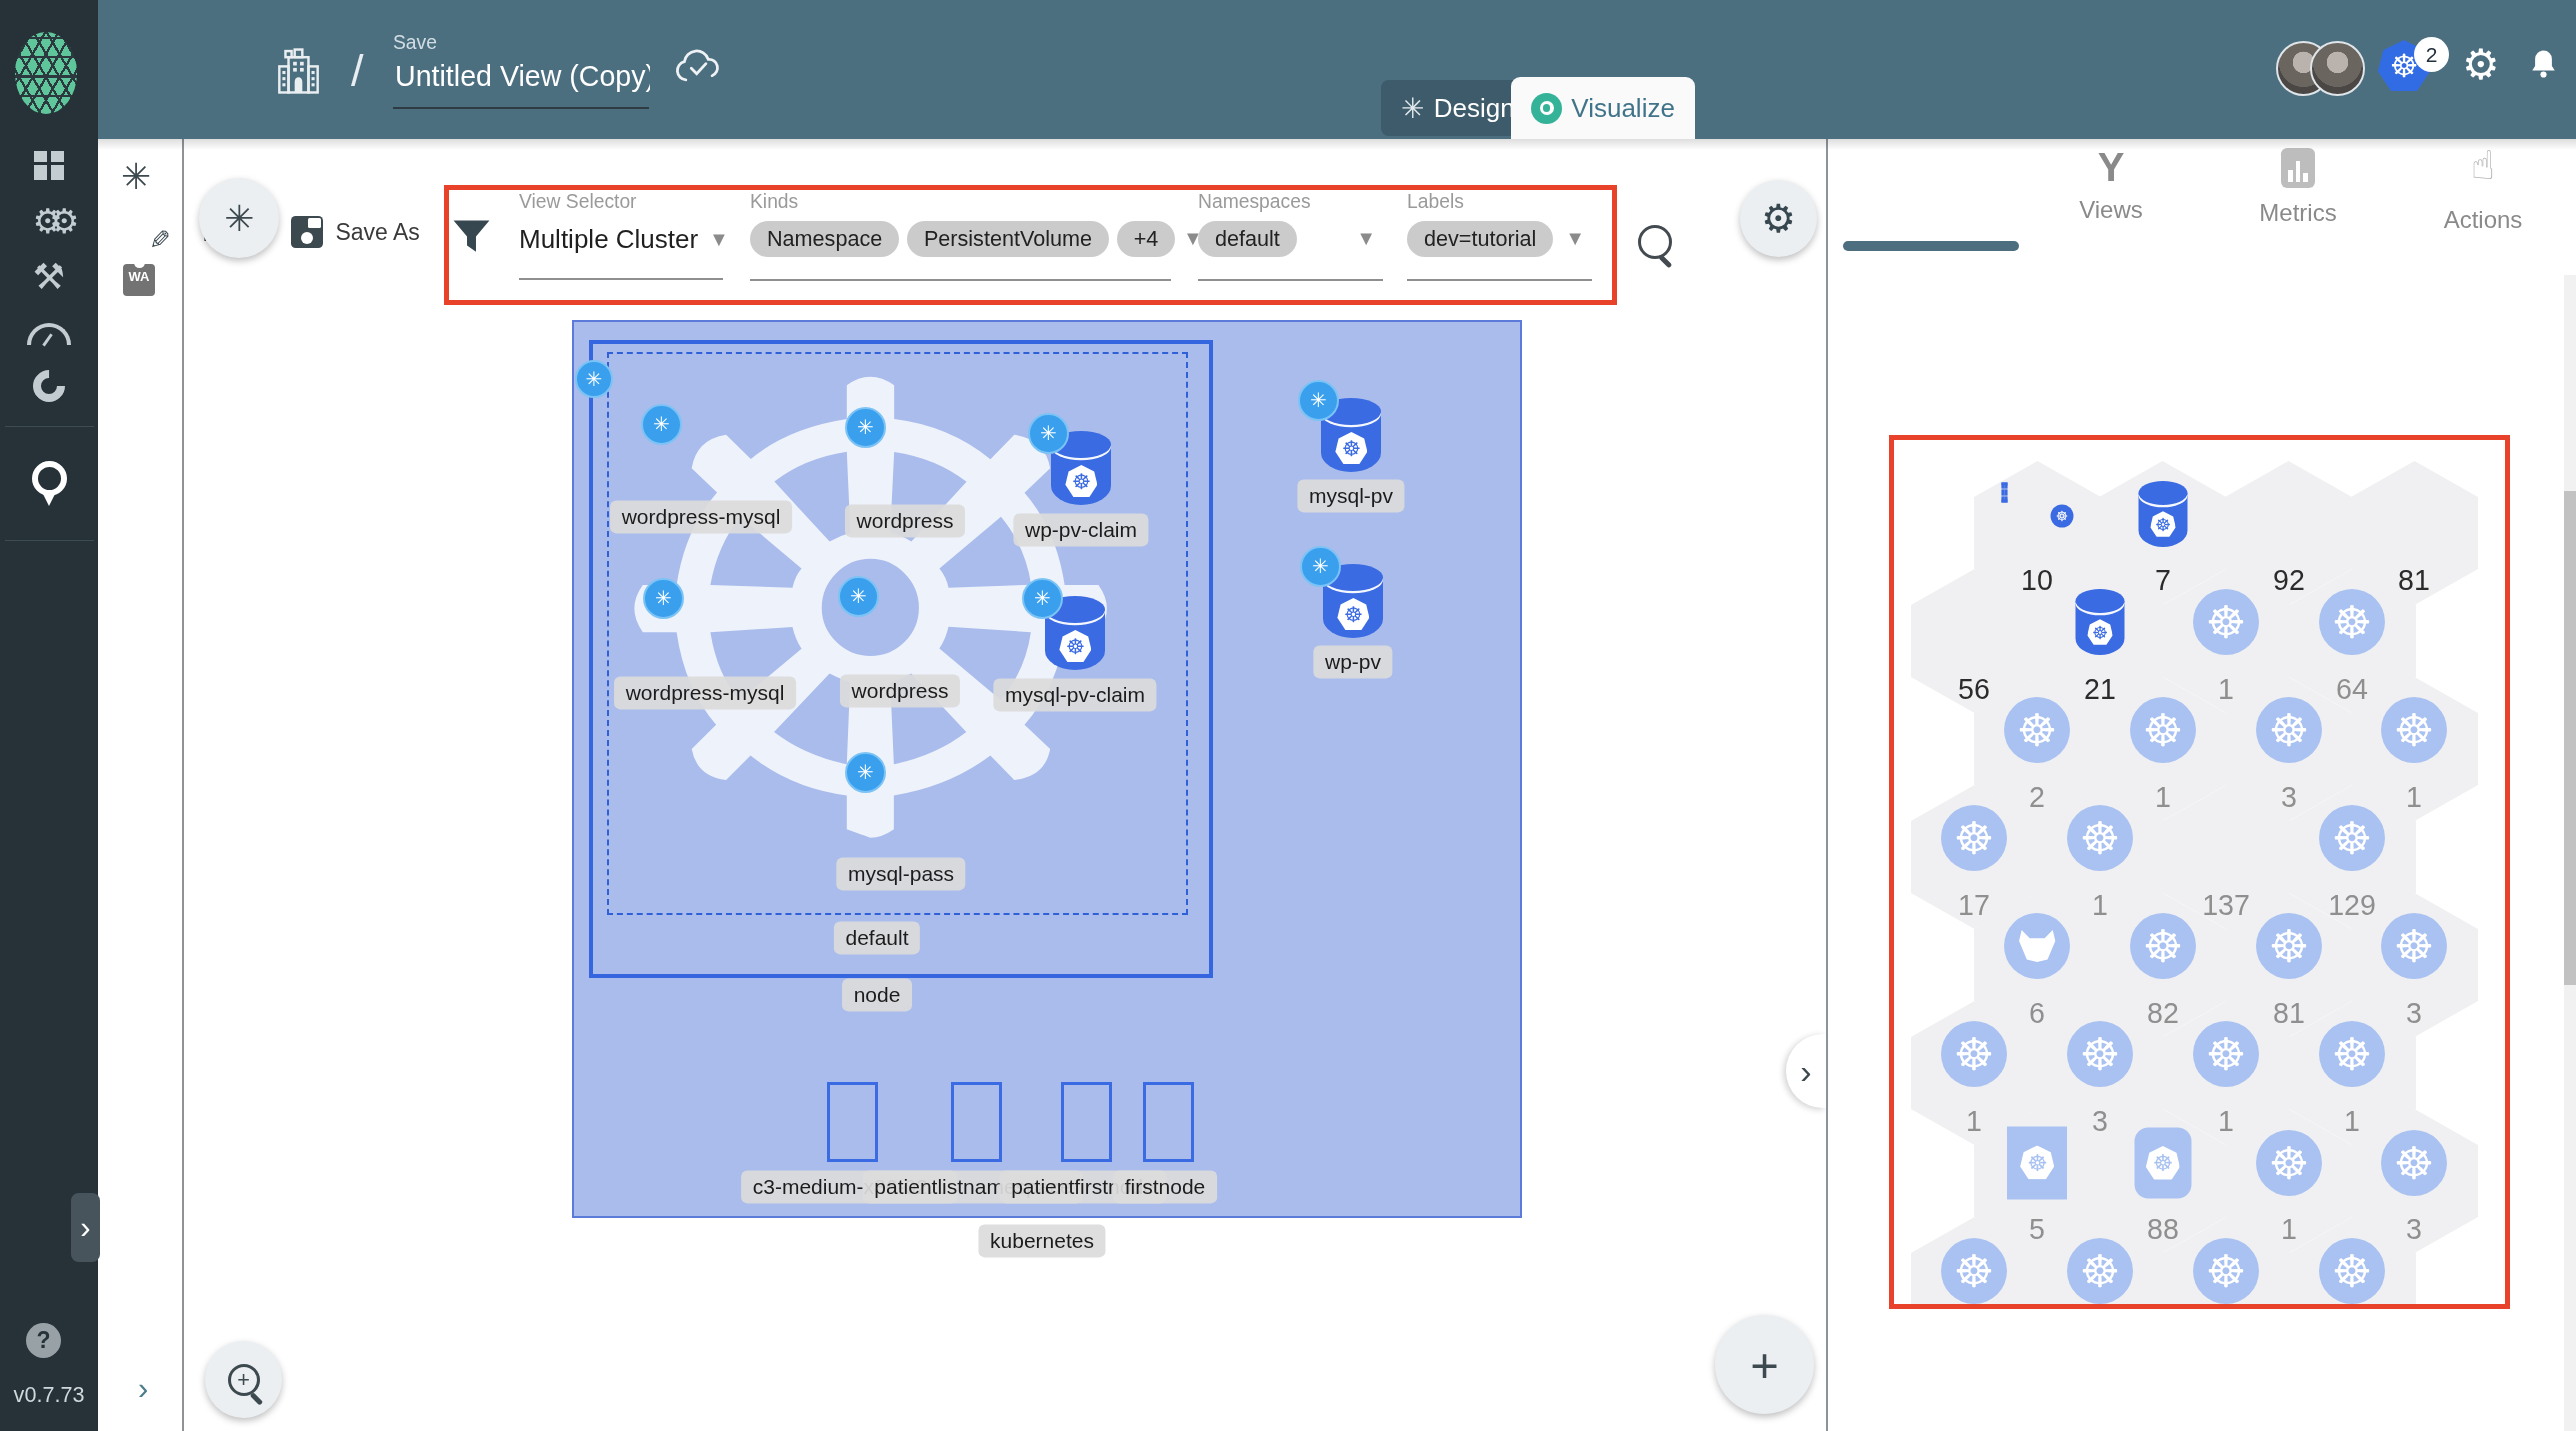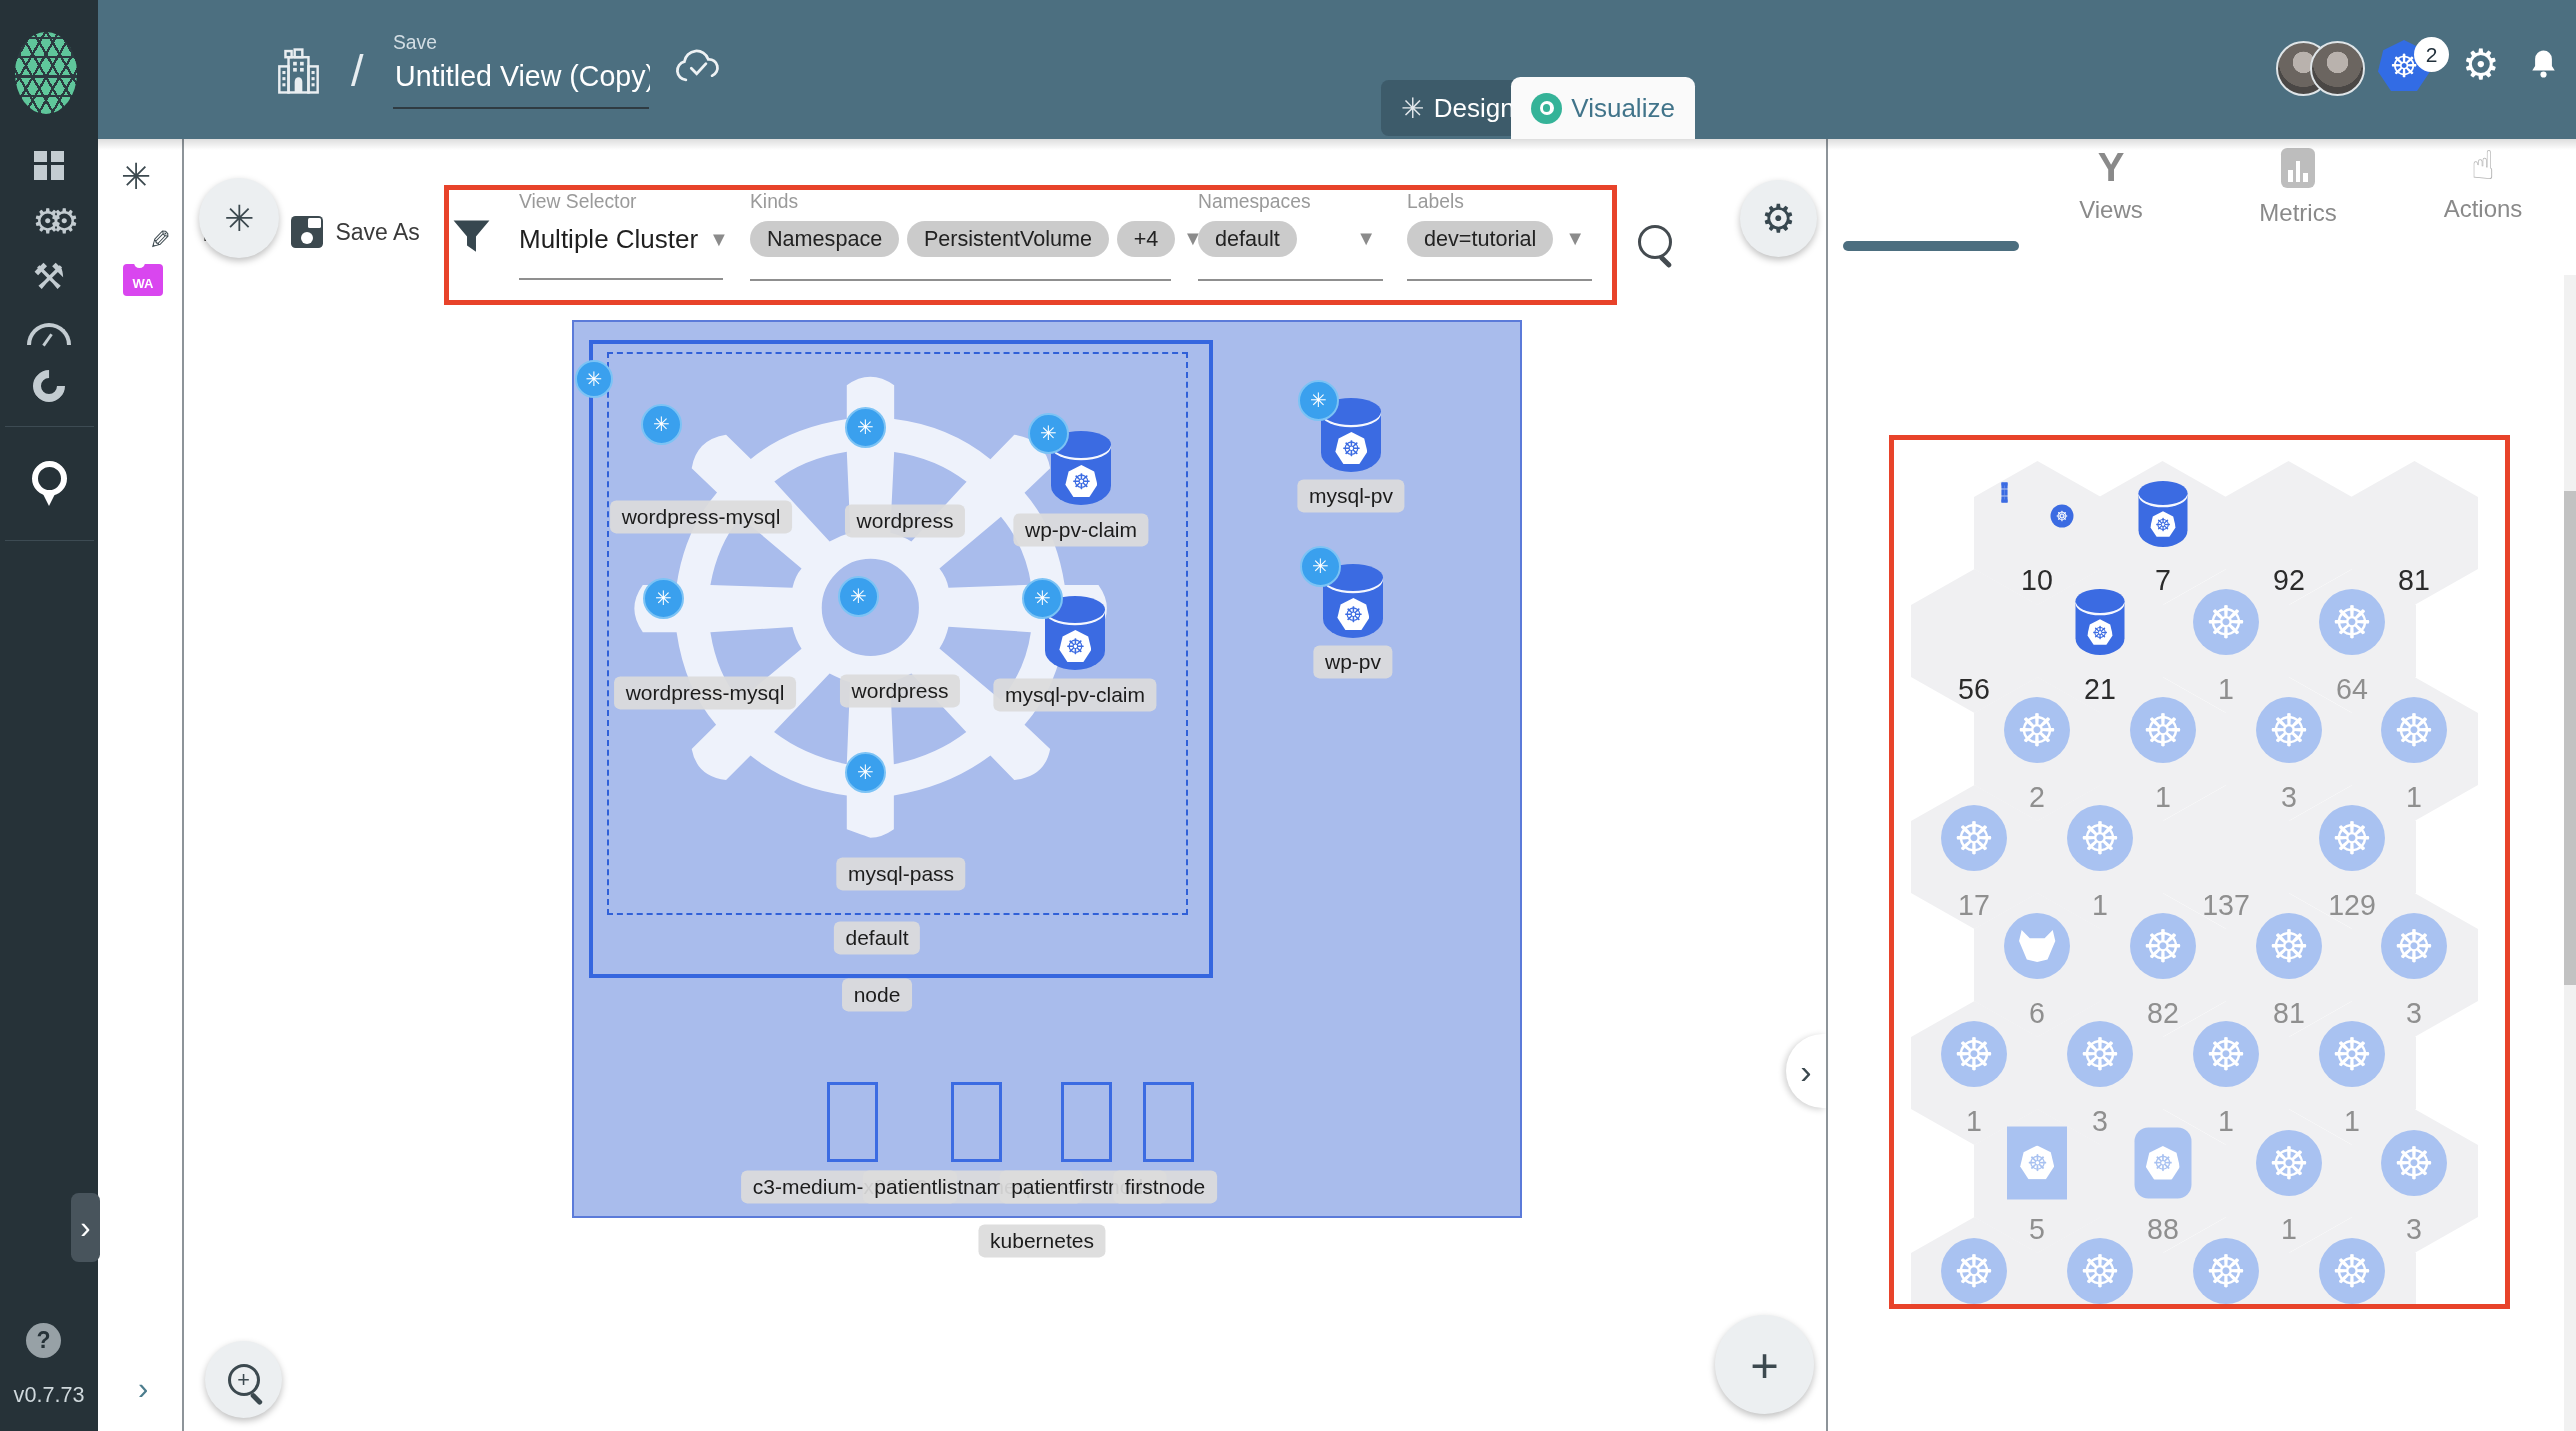--- a/index.html
+++ b/index.html
@@ -65,22 +65,22 @@
   .version{position:absolute;left:0;top:1382px;width:98px;text-align:center;color:#cfd8dc;font-size:21.6px;}
 
   
   .toolcol{position:absolute;left:98px;top:139px;width:84px;height:1292px;background:#fff;z-index:20;}
   .vdiv1{position:absolute;left:182px;top:139px;width:1.5px;height:1292px;background:#8d9499;z-index:21;}
   .vdiv2{position:absolute;left:1826px;top:139px;width:2.3px;height:1292px;background:#8d9499;z-index:21;}
   .drawer-ic{width:34px;height:26px;background:#3c494f;border-radius:3.1px;position:relative;}
   .drawer-ic::before{content:"";position:absolute;left:4.6px;top:3.9px;right:4.6px;height:2.3px;background:#fff;}
   .drawer-ic::after{content:"";position:absolute;left:9.3px;bottom:4.6px;width:15.4px;height:6.2px;
       border:2.3px solid #fff;border-top:none;border-radius:0 0 3.1px 3.1px;}
-  .wa-ic{width:40px;height:32px;background:#d946ef;border-radius:3.9px;color:#fff;font-size:13px;
-      font-weight:bold;display:flex;align-items:flex-end;justify-content:center;padding-bottom:5px;
+  .wa-ic{width:32px;height:32px;background:#737373;border-radius:3.9px;color:#fff;font-size:13px;
+      font-weight:bold;display:flex;align-items:flex-end;justify-content:center;padding-bottom:12px;
       box-sizing:border-box;position:relative;}
   .wa-ic::before{content:"";position:absolute;top:-3.1px;left:10.8px;width:10.8px;height:7px;background:#fff;border-radius:0 0 5.4px 5.4px;}
 
   
   .fab{position:absolute;border-radius:50%;background:#eceff1;box-shadow:0 3.1px 7.7px rgba(0,0,0,.25);
       display:flex;align-items:center;justify-content:center;cursor:pointer;z-index:8;}
   .plain-txt{font-size:23px;color:#3a3a3a;}
   .floppy{width:32px;height:32px;background:#3c494f;border-radius:4.6px;position:relative;}
   .floppy::before{content:"";position:absolute;right:2.3px;top:2.3px;width:12.4px;height:9.3px;background:#fff;border-radius:1.5px;}
   .floppy::after{content:"";position:absolute;left:10px;bottom:3.9px;width:12.4px;height:12.4px;background:#fff;border-radius:50%;}
@@ -425,21 +425,21 @@
     <div class="rtab" style="left:375px;top:9.3px;">
       <span class="metrics-ic">
         <i style="height:12.4px"></i>
           <i style="height:21.6px"></i>
           <i style="height:9.3px"></i>
       </span>
       <div class="rtab-label" style="margin-top:10.8px;">Metrics</div>
     </div>
     <div class="rtab" style="left:560px;top:3.1px;">
       <div class="hand-ic glyph">☝</div>
-      <div class="rtab-label" style="margin-top:7px;">Actions</div>
+      <div class="rtab-label" style="margin-top:18px;">Actions</div>
     </div>
     <div class="rtab-underline" style="left:14px;top:102px;width:176px;"></div>
 
     <div class="scroll-track">
       <div class="scroll-thumb"></div>
     </div>
   </div>
 
   <div class="hexwrap" id="hexgrid">
       <div class="hex" style="left: 83px; top: 21px;"></div>

